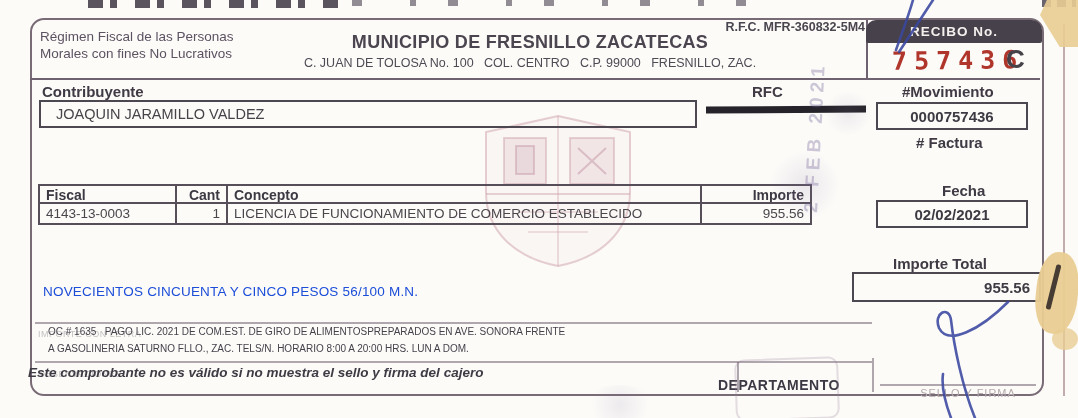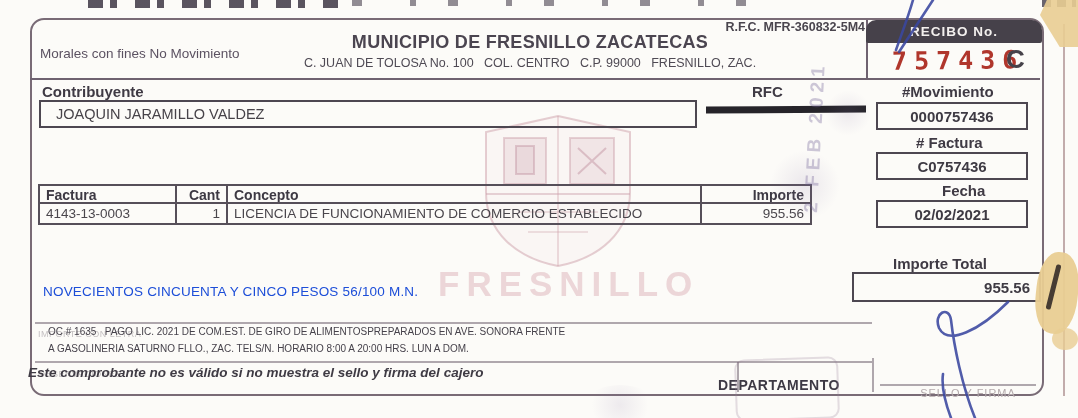--- a/index.html
+++ b/index.html
@@ -99,23 +99,22 @@
       <path d="M80,4 L152,20 L152,80 C152,120 122,146 80,154 C38,146 8,120 8,80 L8,20 Z"></path>
       <line x1="80" y1="4" x2="80" y2="154" stroke="rgba(205,160,170,.35)"></line>
       <line x1="8" y1="82" x2="152" y2="82" stroke="rgba(205,160,170,.45)"></line>
       <rect x="26" y="26" width="42" height="46" fill="rgba(216,178,186,.25)" stroke="rgba(205,160,170,.45)"></rect>
       <rect x="92" y="26" width="44" height="46" fill="rgba(216,178,186,.25)" stroke="rgba(205,160,170,.45)"></rect>
       <path d="M100,36 L128,62 M128,36 L100,62" stroke="rgba(190,140,155,.45)" fill="none"></path>
       <path d="M38,34 L56,34 L56,62 L38,62 Z" stroke="rgba(190,140,155,.4)" fill="rgba(210,168,178,.2)"></path>
       <path d="M40,100 L120,100 M50,120 L110,120" stroke="rgba(205,160,170,.3)" fill="none"></path>
     </g>
   </svg>
-  <div class="abs wm-text">FRESNILLO</div>
 
-  <div class="abs regimen"><br><span>Morales con fines No Movimiento</span></div>
+  <div class="abs regimen"><span>Régimen Fiscal de las Personas</span><br><span>Morales con fines No Lucrativos</span></div>
   <div class="abs rfc-header">R.F.C. MFR-360832-5M4</div>
   <div class="abs title">MUNICIPIO DE FRESNILLO ZACATECAS</div>
   <div class="abs address">C. JUAN DE TOLOSA No. 100   COL. CENTRO   C.P. 99000   FRESNILLO, ZAC.</div>
 
   <div class="recibo-left"></div>
   <div class="recibo-bar">
     <span>RECIBO No.</span>
   </div>
   <div class="abs recibo-number">757436</div>
   <div class="abs recibo-series">C</div>
@@ -129,30 +128,27 @@
   <div class="fieldbox" style="left:39px;top:100px;width:639px;height:24px;padding-left:15px;">
     <span class="val">JOAQUIN JARAMILLO VALDEZ</span>
   </div>
 
   <div class="rfc-redact"></div>
 
   <div class="fieldbox center" style="left:876px;top:102px;width:148px;height:24px;">
     <span class="val-b">0000757436</span>
   </div>
   <div class="abs lbl" style="left:916px;top:134px;"># Factura</div>
-  <div class="fieldbox center" style="left:876px;top:152px;width:148px;height:24px;">
-    <span class="val-b">C0757436</span>
-  </div>
   <div class="abs lbl" style="left:930px;top:182px;margin-left:12px;">Fecha</div>
   <div class="fieldbox center" style="left:876px;top:200px;width:148px;height:24px;">
     <span class="val-b">02/02/2021</span>
   </div>
 
   <div class="tbl">
-    <div class="c first hdr">Factura</div>
+    <div class="c first hdr">Fiscal</div>
     <div class="c hdr tr">Cant</div>
     <div class="c hdr">Concepto</div>
     <div class="c hdr tr">Importe</div>
     <div class="c first cell">4143-13-0003</div>
     <div class="c cell tr">1</div>
     <div class="c cell">LICENCIA DE FUNCIONAMIENTO DE COMERCIO ESTABLECIDO</div>
     <div class="c cell tr">955.56</div>
   </div>
 
   <div class="abs amount-words">NOVECIENTOS CINCUENTA Y CINCO PESOS 56/100 M.N.</div>

